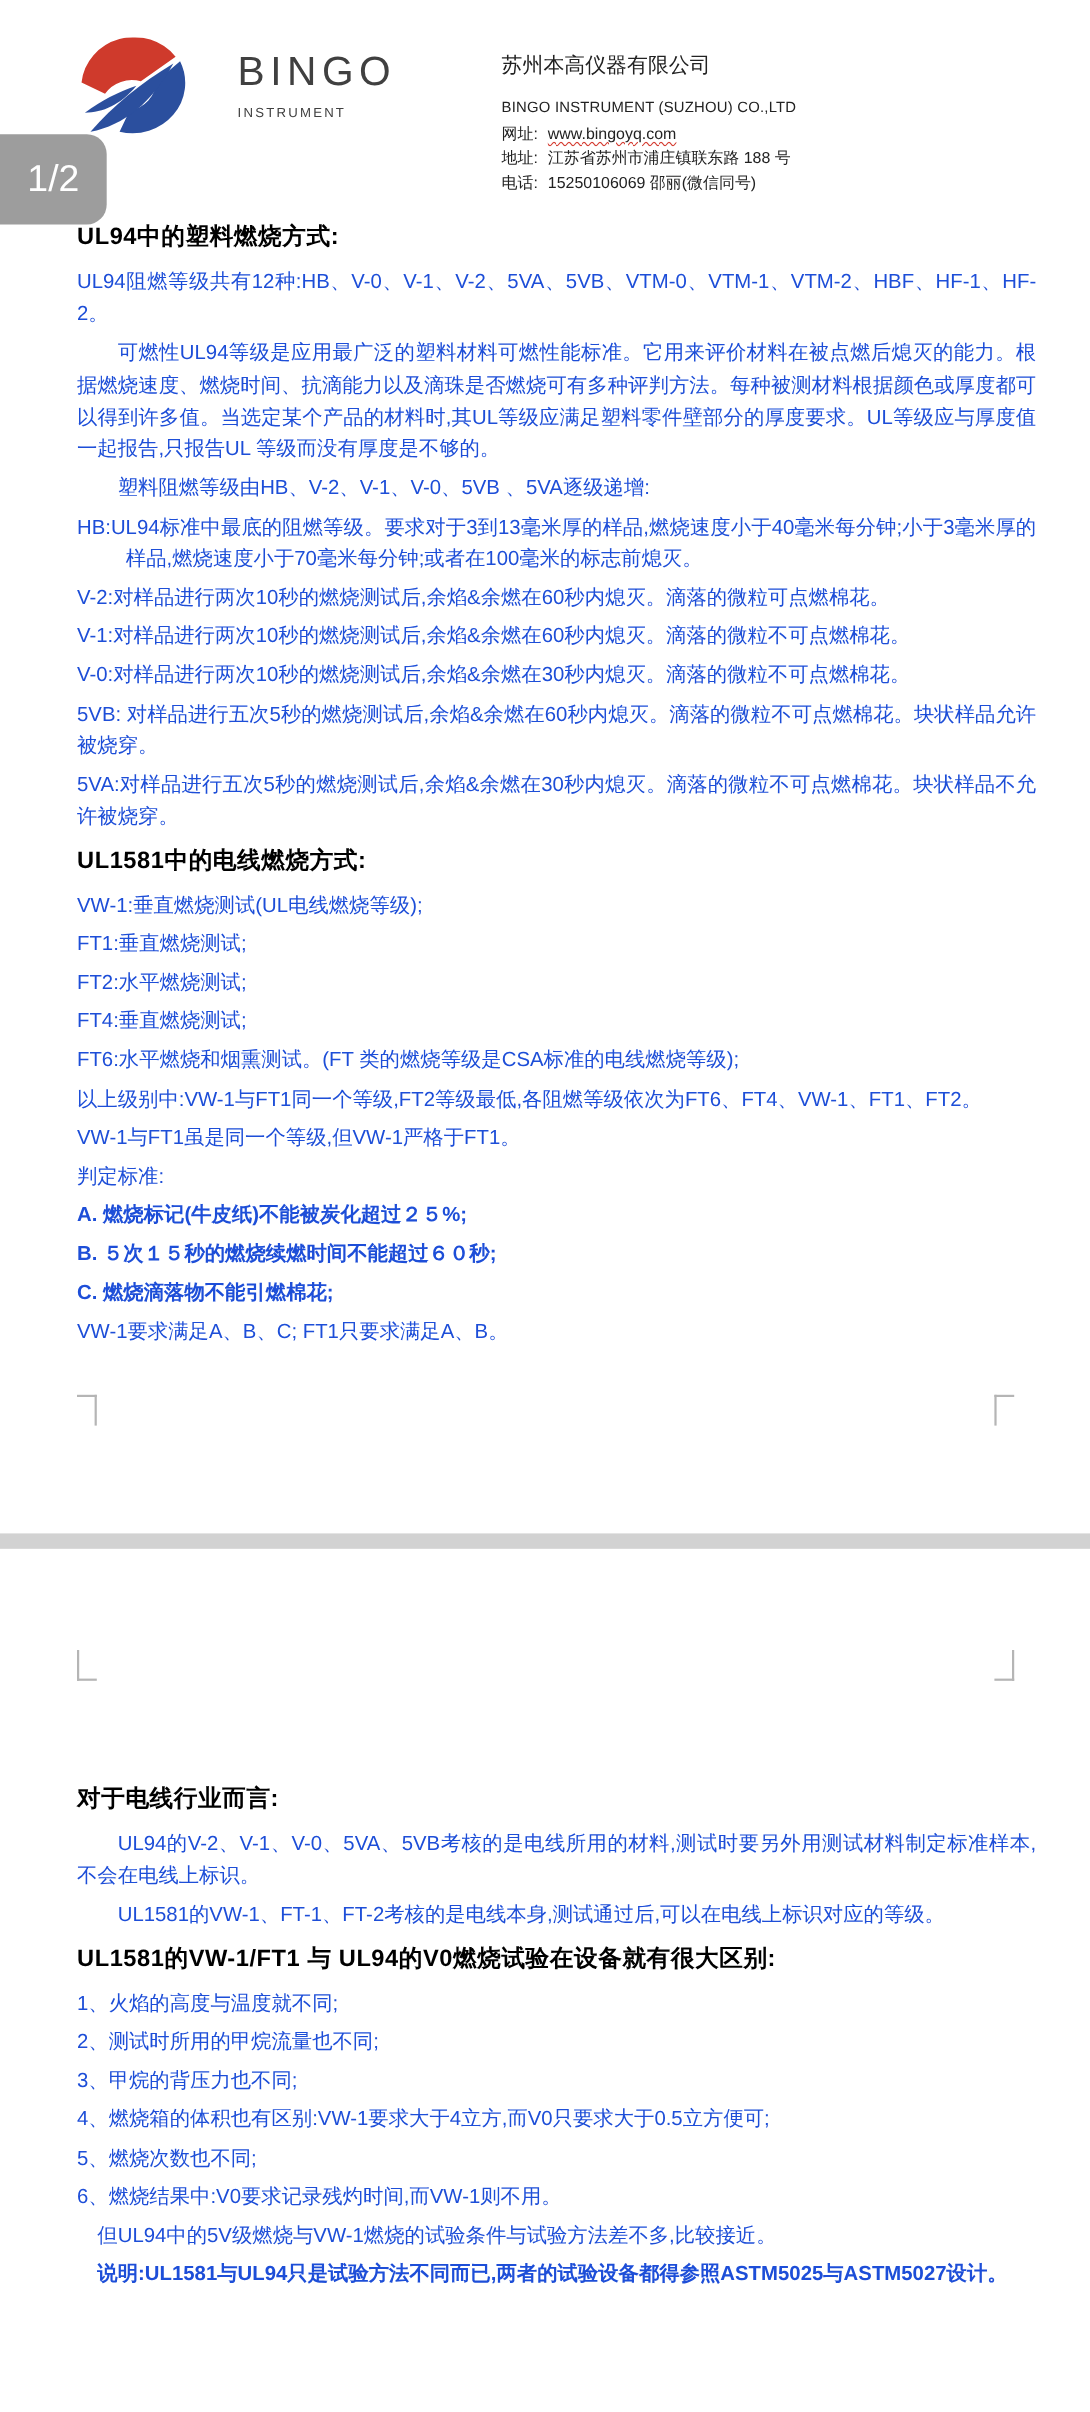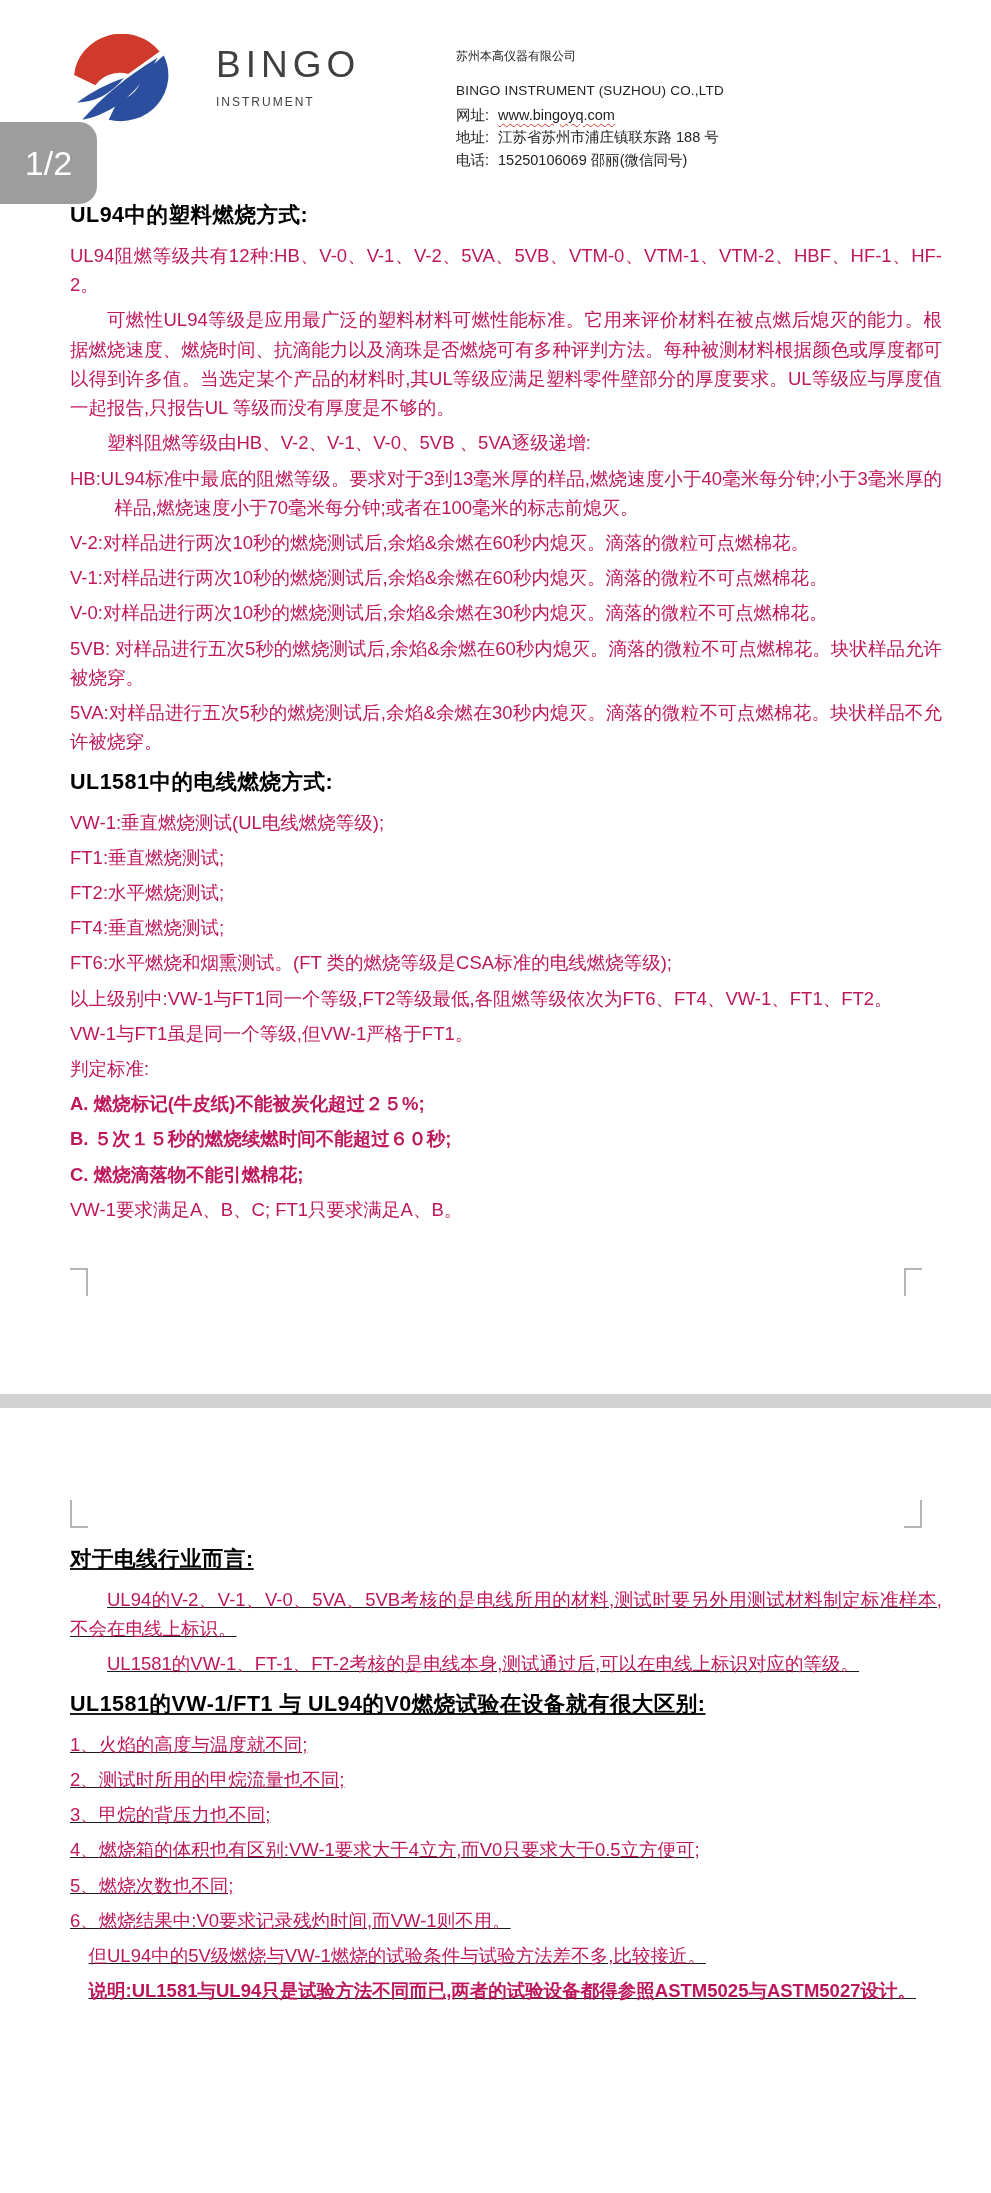--- a/index.html
+++ b/index.html
@@ -14,30 +14,30 @@
     background:rgba(140,140,140,.85);border-radius:0 18px 18px 0;
     display:flex;align-items:center;justify-content:center;
     color:#fff;font-size:34px;z-index:5;
   }
   
   .logo{position:absolute;left:68px;top:34px;width:112px;height:88px;}
   .brand{position:absolute;left:196px;top:44px;color:#404040;margin-left:20px;}
   .brand-1{font-size:37px;letter-spacing:5px;font-weight:500;}
   .brand-2{font-size:12px;letter-spacing:2px;margin-top:9px;}
   .contact{position:absolute;left:456px;top:50px;font-size:14.5px;line-height:1;color:#222;}
-  .c-cn{font-size:12px;margin-bottom:11px;}
+  .c-cn{font-size:19px;margin-bottom:11px;}
   .c-en{font-size:13.5px;margin-bottom:10px;letter-spacing:.2px;margin-top:22px;}
   .c-row{margin-bottom:8px;white-space:nowrap;}
   .c-label{margin-right:9px;text-align:center;}
   .squig{text-decoration:underline wavy #d43c31;text-decoration-thickness:1px;text-underline-offset:3px;}
   
   .docpage{position:absolute;left:70px;width:872px;}
   #page1-body{top:198px;}
-  #page2-body{top:1542px;text-decoration:underline;}
-  .docpage p{margin:0 0 6px;font-size:18.5px;line-height:1.58;text-align:justify;color:#be185d;}
+  #page2-body{top:1618px;}
+  .docpage p{margin:0 0 6px;font-size:18.5px;line-height:1.58;text-align:justify;color:#1d4ed8;}
   .doc-h{font-size:21.5px;font-weight:700;color:#000;margin:2px 0 12px;letter-spacing:.5px;}
   .doc-h2{margin-top:10px;}
   .ind{text-indent:2em;}
   .ind1{text-indent:1em;}
   .hang{padding-left:2.4em;text-indent:-2.4em;}
   .crit{margin-left:3.3em;font-weight:bold;}
   .numl{margin-left:1.7em;}
   .note{font-weight:700;text-indent:1em;}
   
   .divider{position:absolute;left:0;top:1394px;width:991px;height:14px;background:#d2d2d2;}

